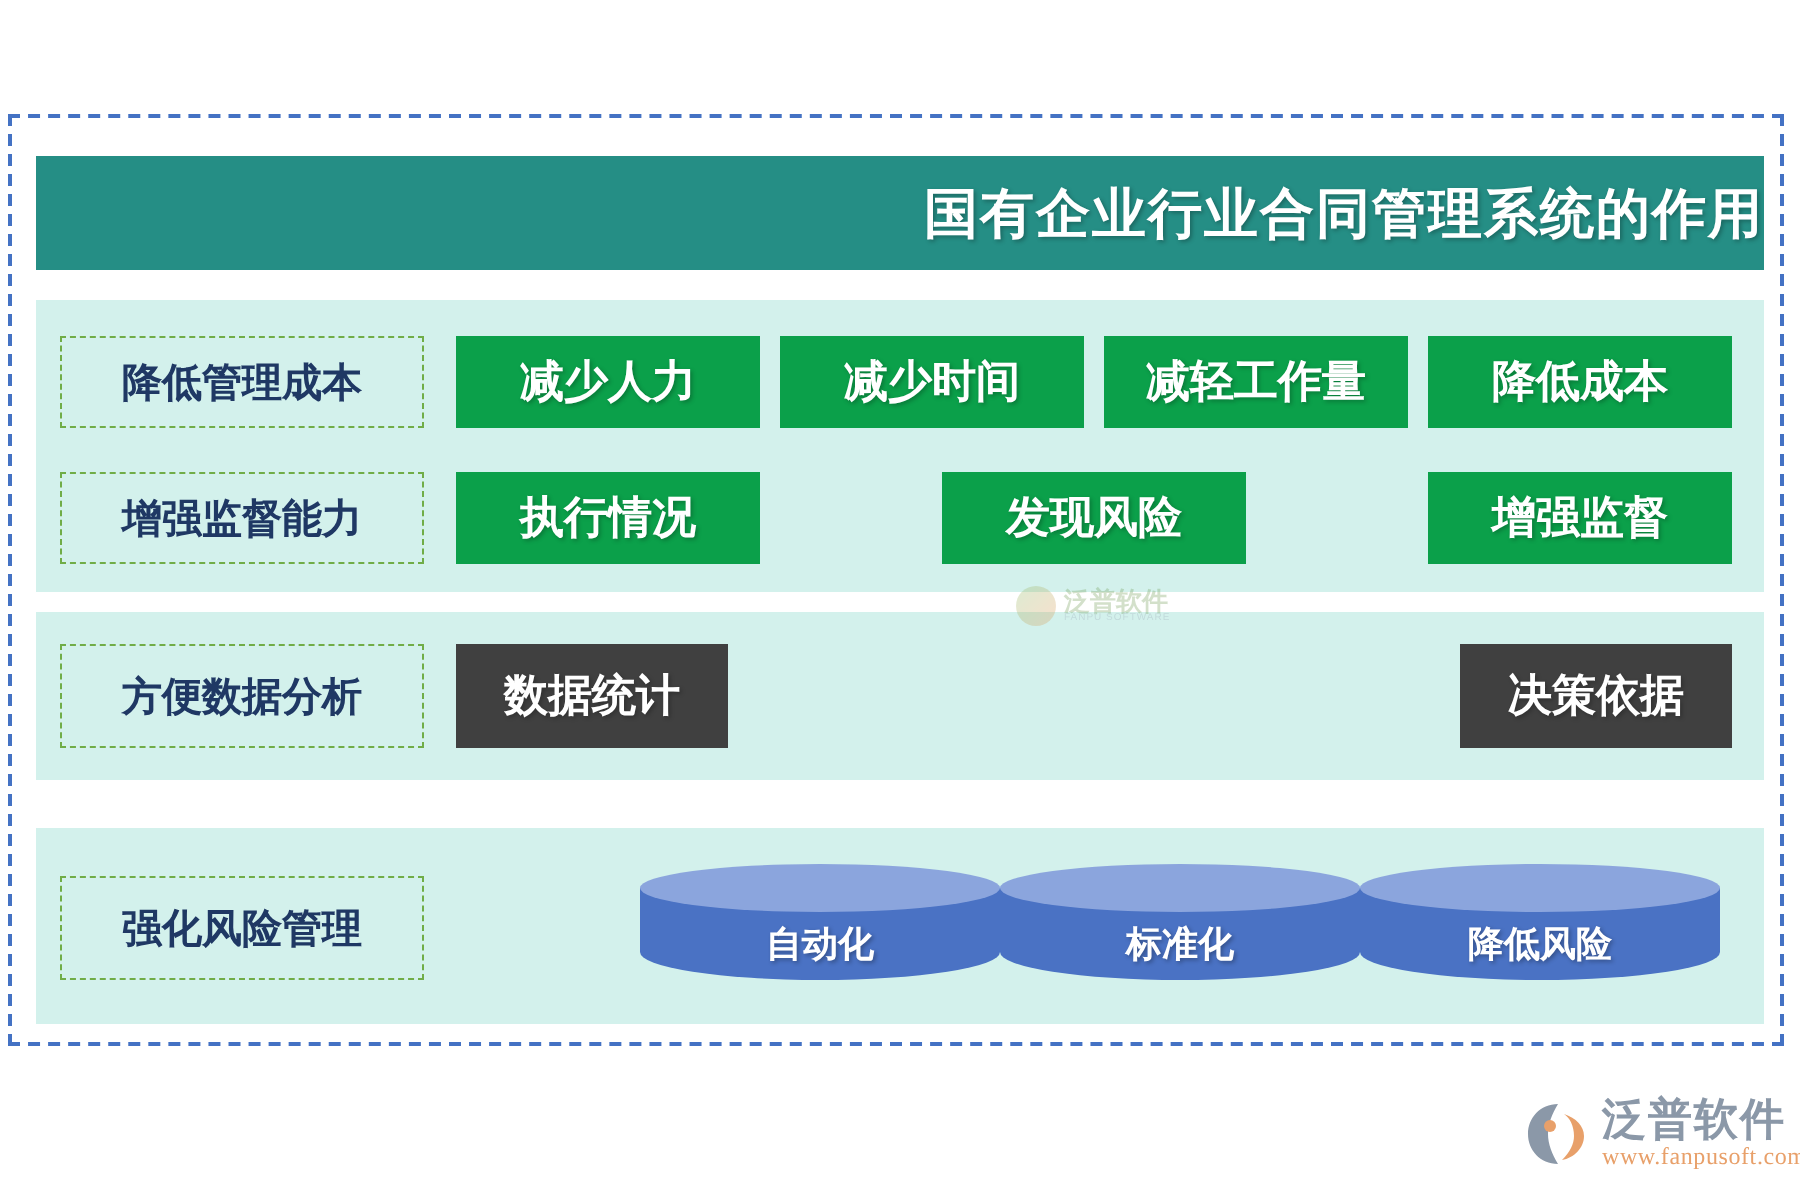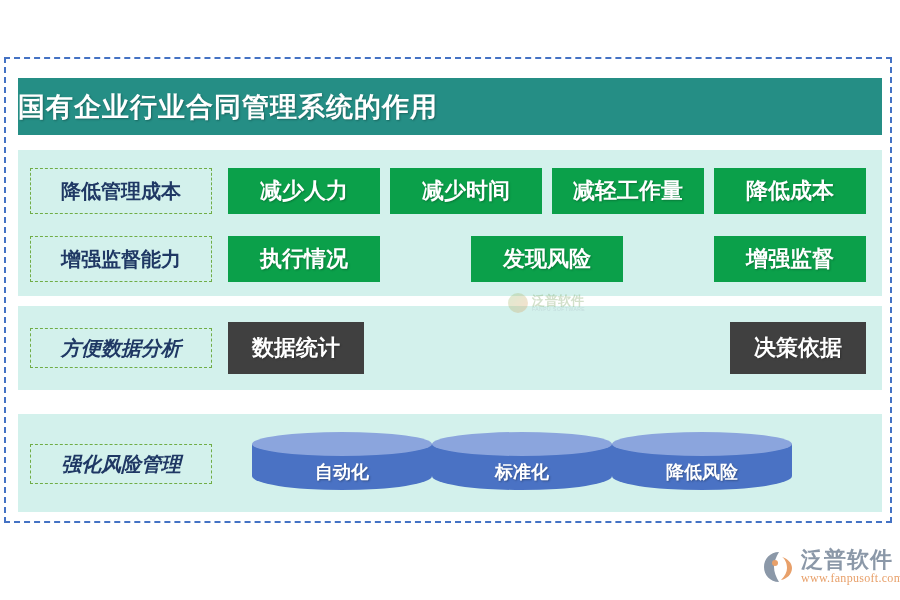--- a/index.html
+++ b/index.html
@@ -29,21 +29,21 @@
   
   #header-banner {
     position: absolute;
     left: 18px;
     top: 78px;
     width: 864px;
     height: 57px;
     background: #258e85;
     display: flex;
     align-items: center;
-    justify-content: flex-start;
+    justify-content: flex-end;
   }
   #header-title {
     color: #ffffff;
     font-size: 27px;
     font-weight: bold;
     letter-spacing: 1px;
     text-shadow: 1px 1px 2px rgba(0,0,0,0.28);
     white-space: nowrap;
   }
 
@@ -76,21 +76,21 @@
     box-sizing: border-box;
     display: flex;
     align-items: center;
     justify-content: center;
     color: #1f3864;
     font-size: 20px;
     font-weight: bold;
     background: transparent;
     flex: 0 0 auto;
   }
-  .category-label.tall { height: 40px; font-style: italic; }
+  .category-label.tall { height: 52px; }
 
   
   .chips {
     display: flex;
     flex: 1 1 auto;
     justify-content: space-between;
     margin-left: 16px;
     margin-right: 16px;
   }
   .chip {
@@ -104,21 +104,21 @@
     text-shadow: 1px 1px 2px rgba(0,0,0,0.25);
     box-sizing: border-box;
   }
   .chip.green { background: #0ba04a; width: 152px; }
   .chip.olive { background: #404040; width: 136px; height: 52px; }
 
   
   .cylinders {
     display: flex;
     flex: 1 1 auto;
-    justify-content: flex-start;
+    justify-content: flex-end;
     margin-left: 40px;
     margin-right: 22px;
   }
   .cylinder {
     position: relative;
     width: 180px;
     height: 64px;
   }
   .cyl-body {
     position: absolute;

